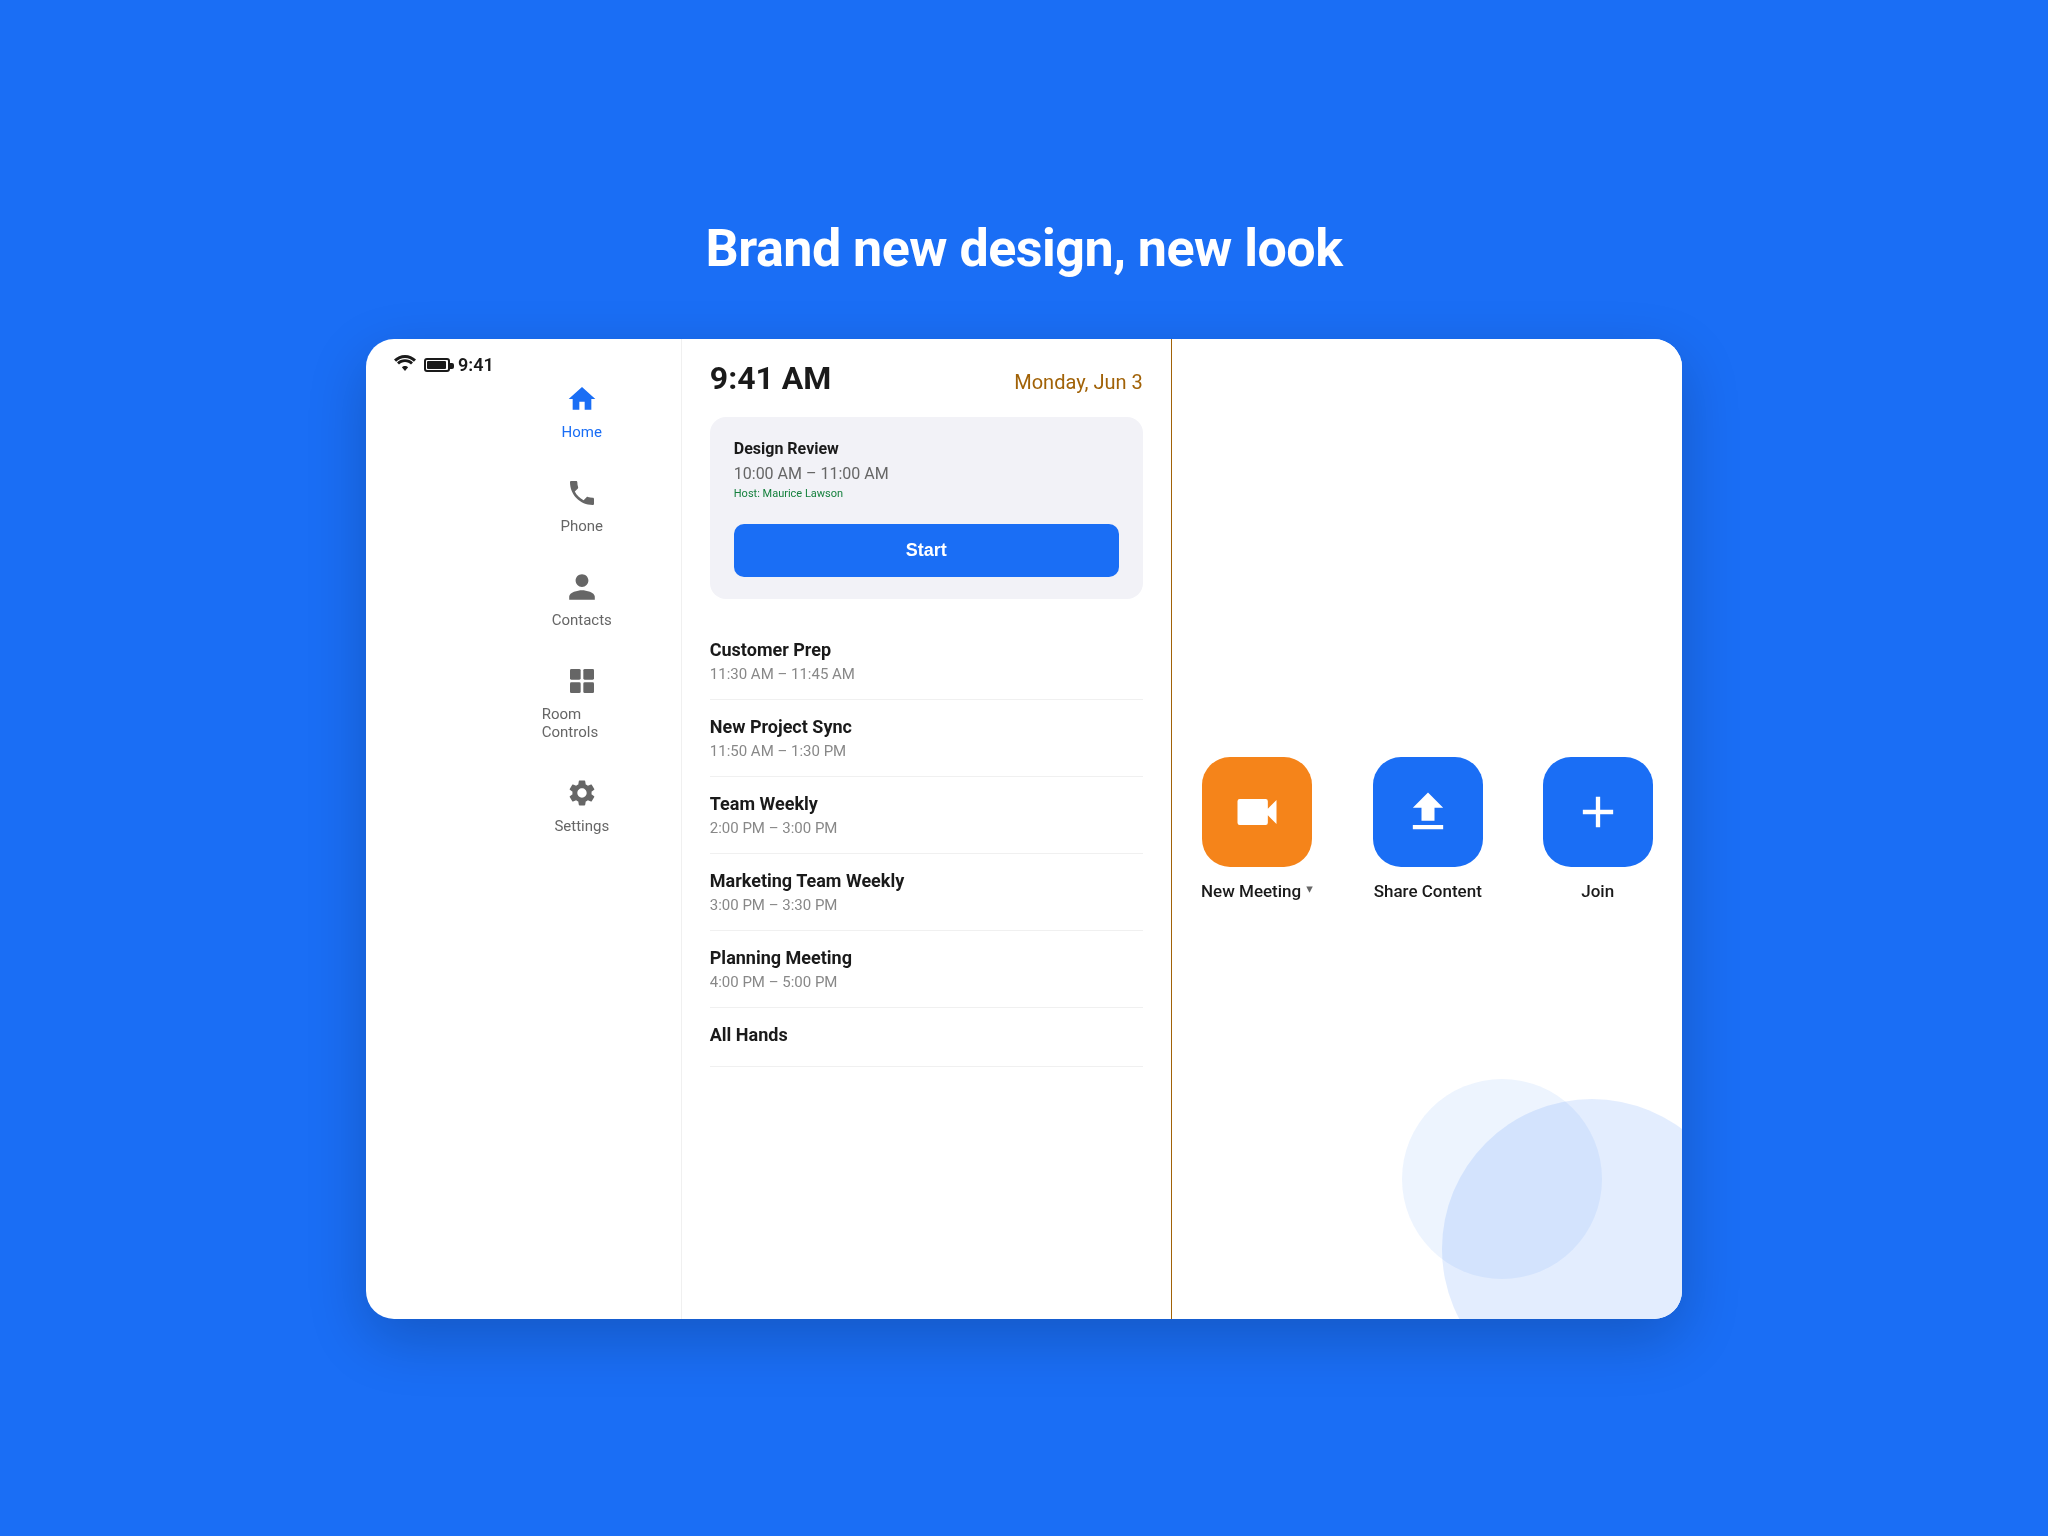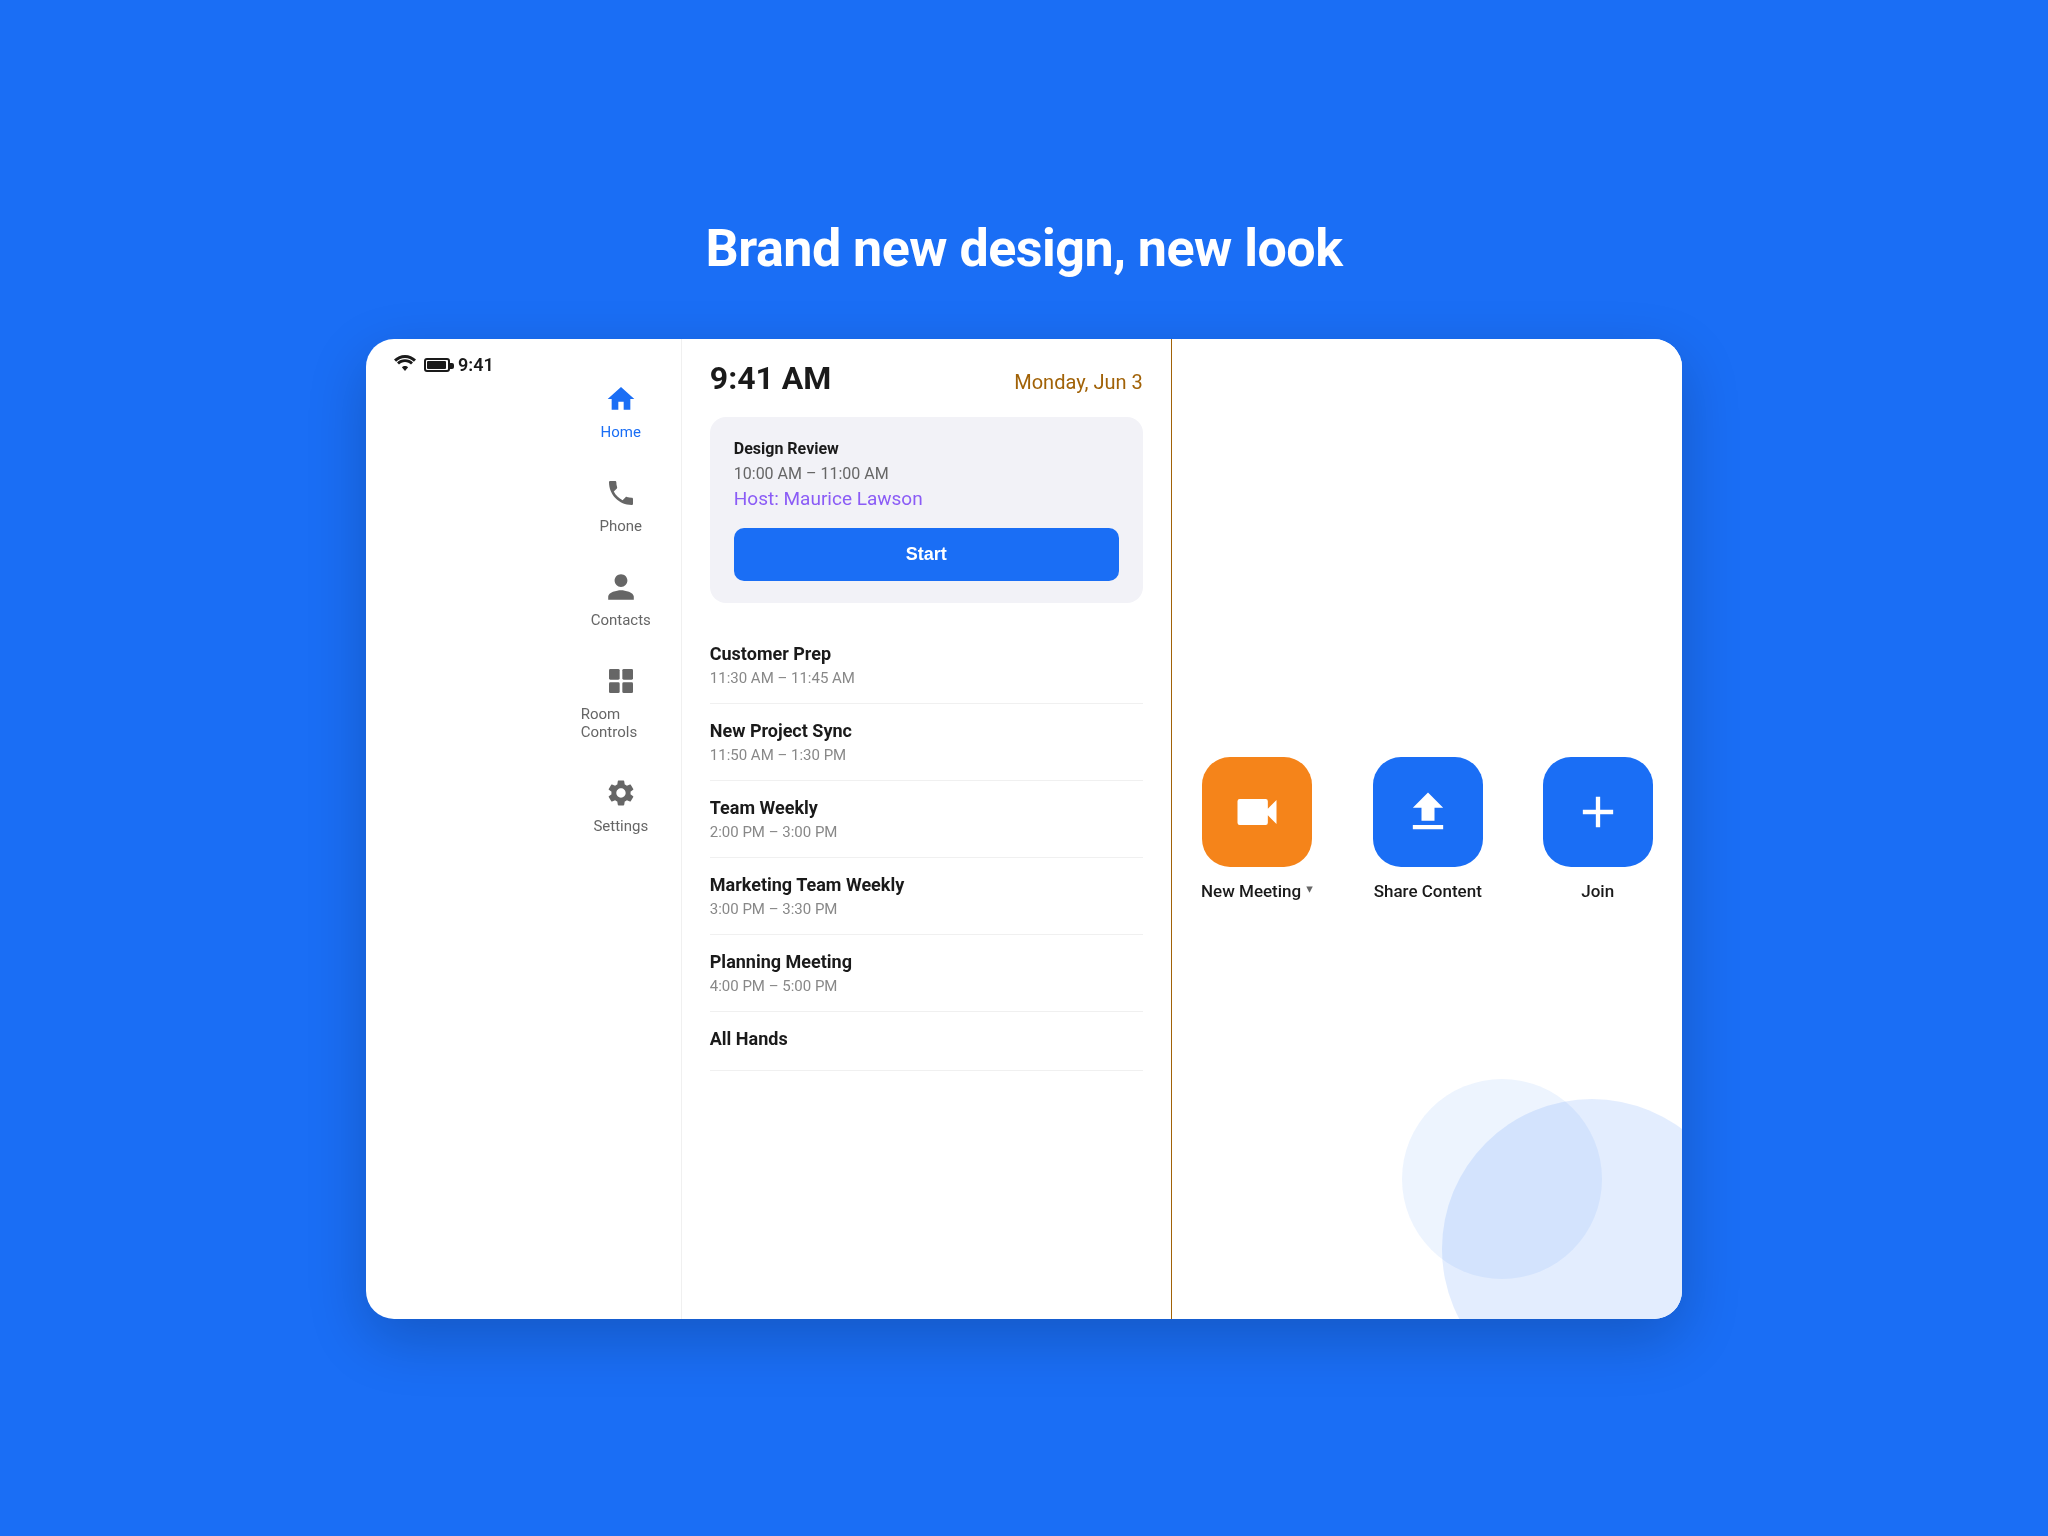--- a/index.html
+++ b/index.html
@@ -82,21 +82,21 @@
       display: flex;
       flex: 1;
       overflow: hidden;
     }
     
     .sidebar {
       width: 160px;
       background: white;
       display: flex;
       flex-direction: column;
-      align-items: flex-end;
+      align-items: flex-start;
       padding-top: 30px;
       gap: 8px;
       border-right: 1px solid #f0f0f0;
     }
     .sidebar-item {
       display: flex;
       flex-direction: column;
       align-items: center;
       gap: 4px;
       padding: 14px 20px;
@@ -153,23 +153,23 @@
       font-weight: 700;
       color: #1a1a1a;
       margin-bottom: 6px;
     }
     .featured-meeting-time {
       font-size: 16px;
       color: #666;
       margin-bottom: 4px;
     }
     .featured-meeting-host {
-      font-size: 19px;
-      color: #8b5cf6;
-      margin-bottom: 18px;
+      font-size: 11px;
+      color: #15803d;
+      margin-bottom: 24px;
     }
     .start-button {
       width: 100%;
       background: #1a6ef5;
       color: white;
       border: none;
       border-radius: 10px;
       padding: 16px;
       font-size: 18px;
       font-weight: 600;

